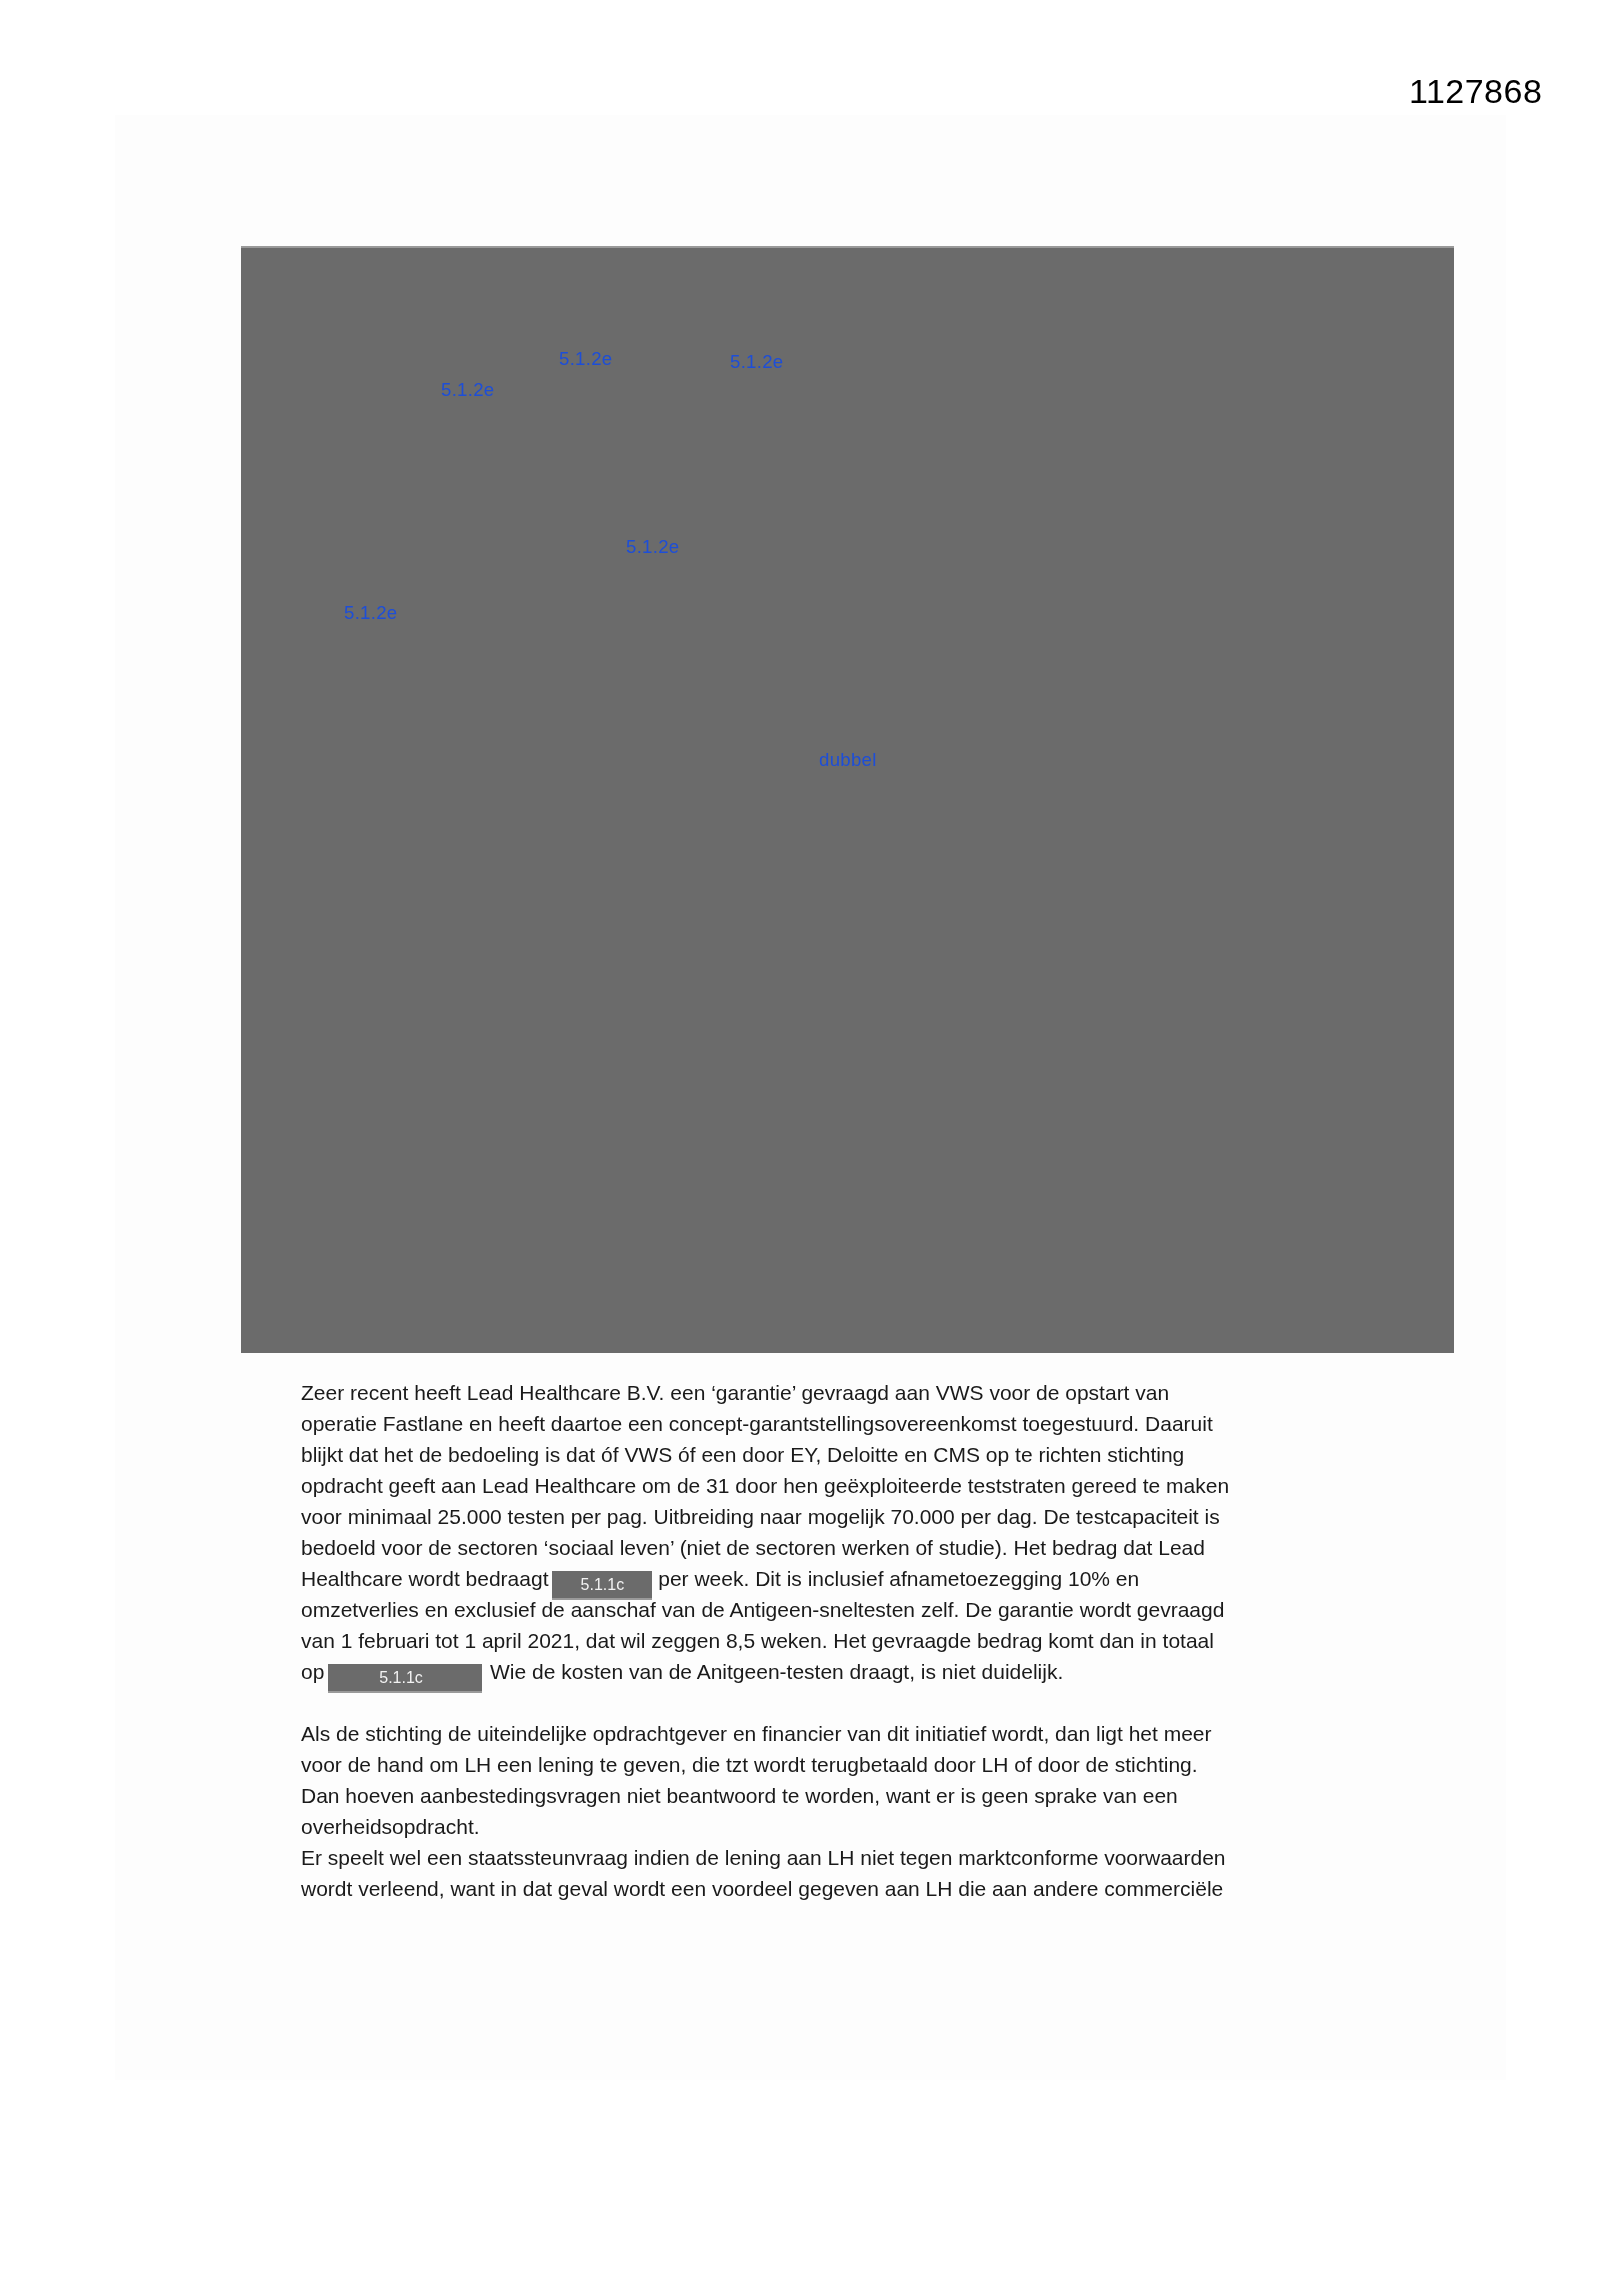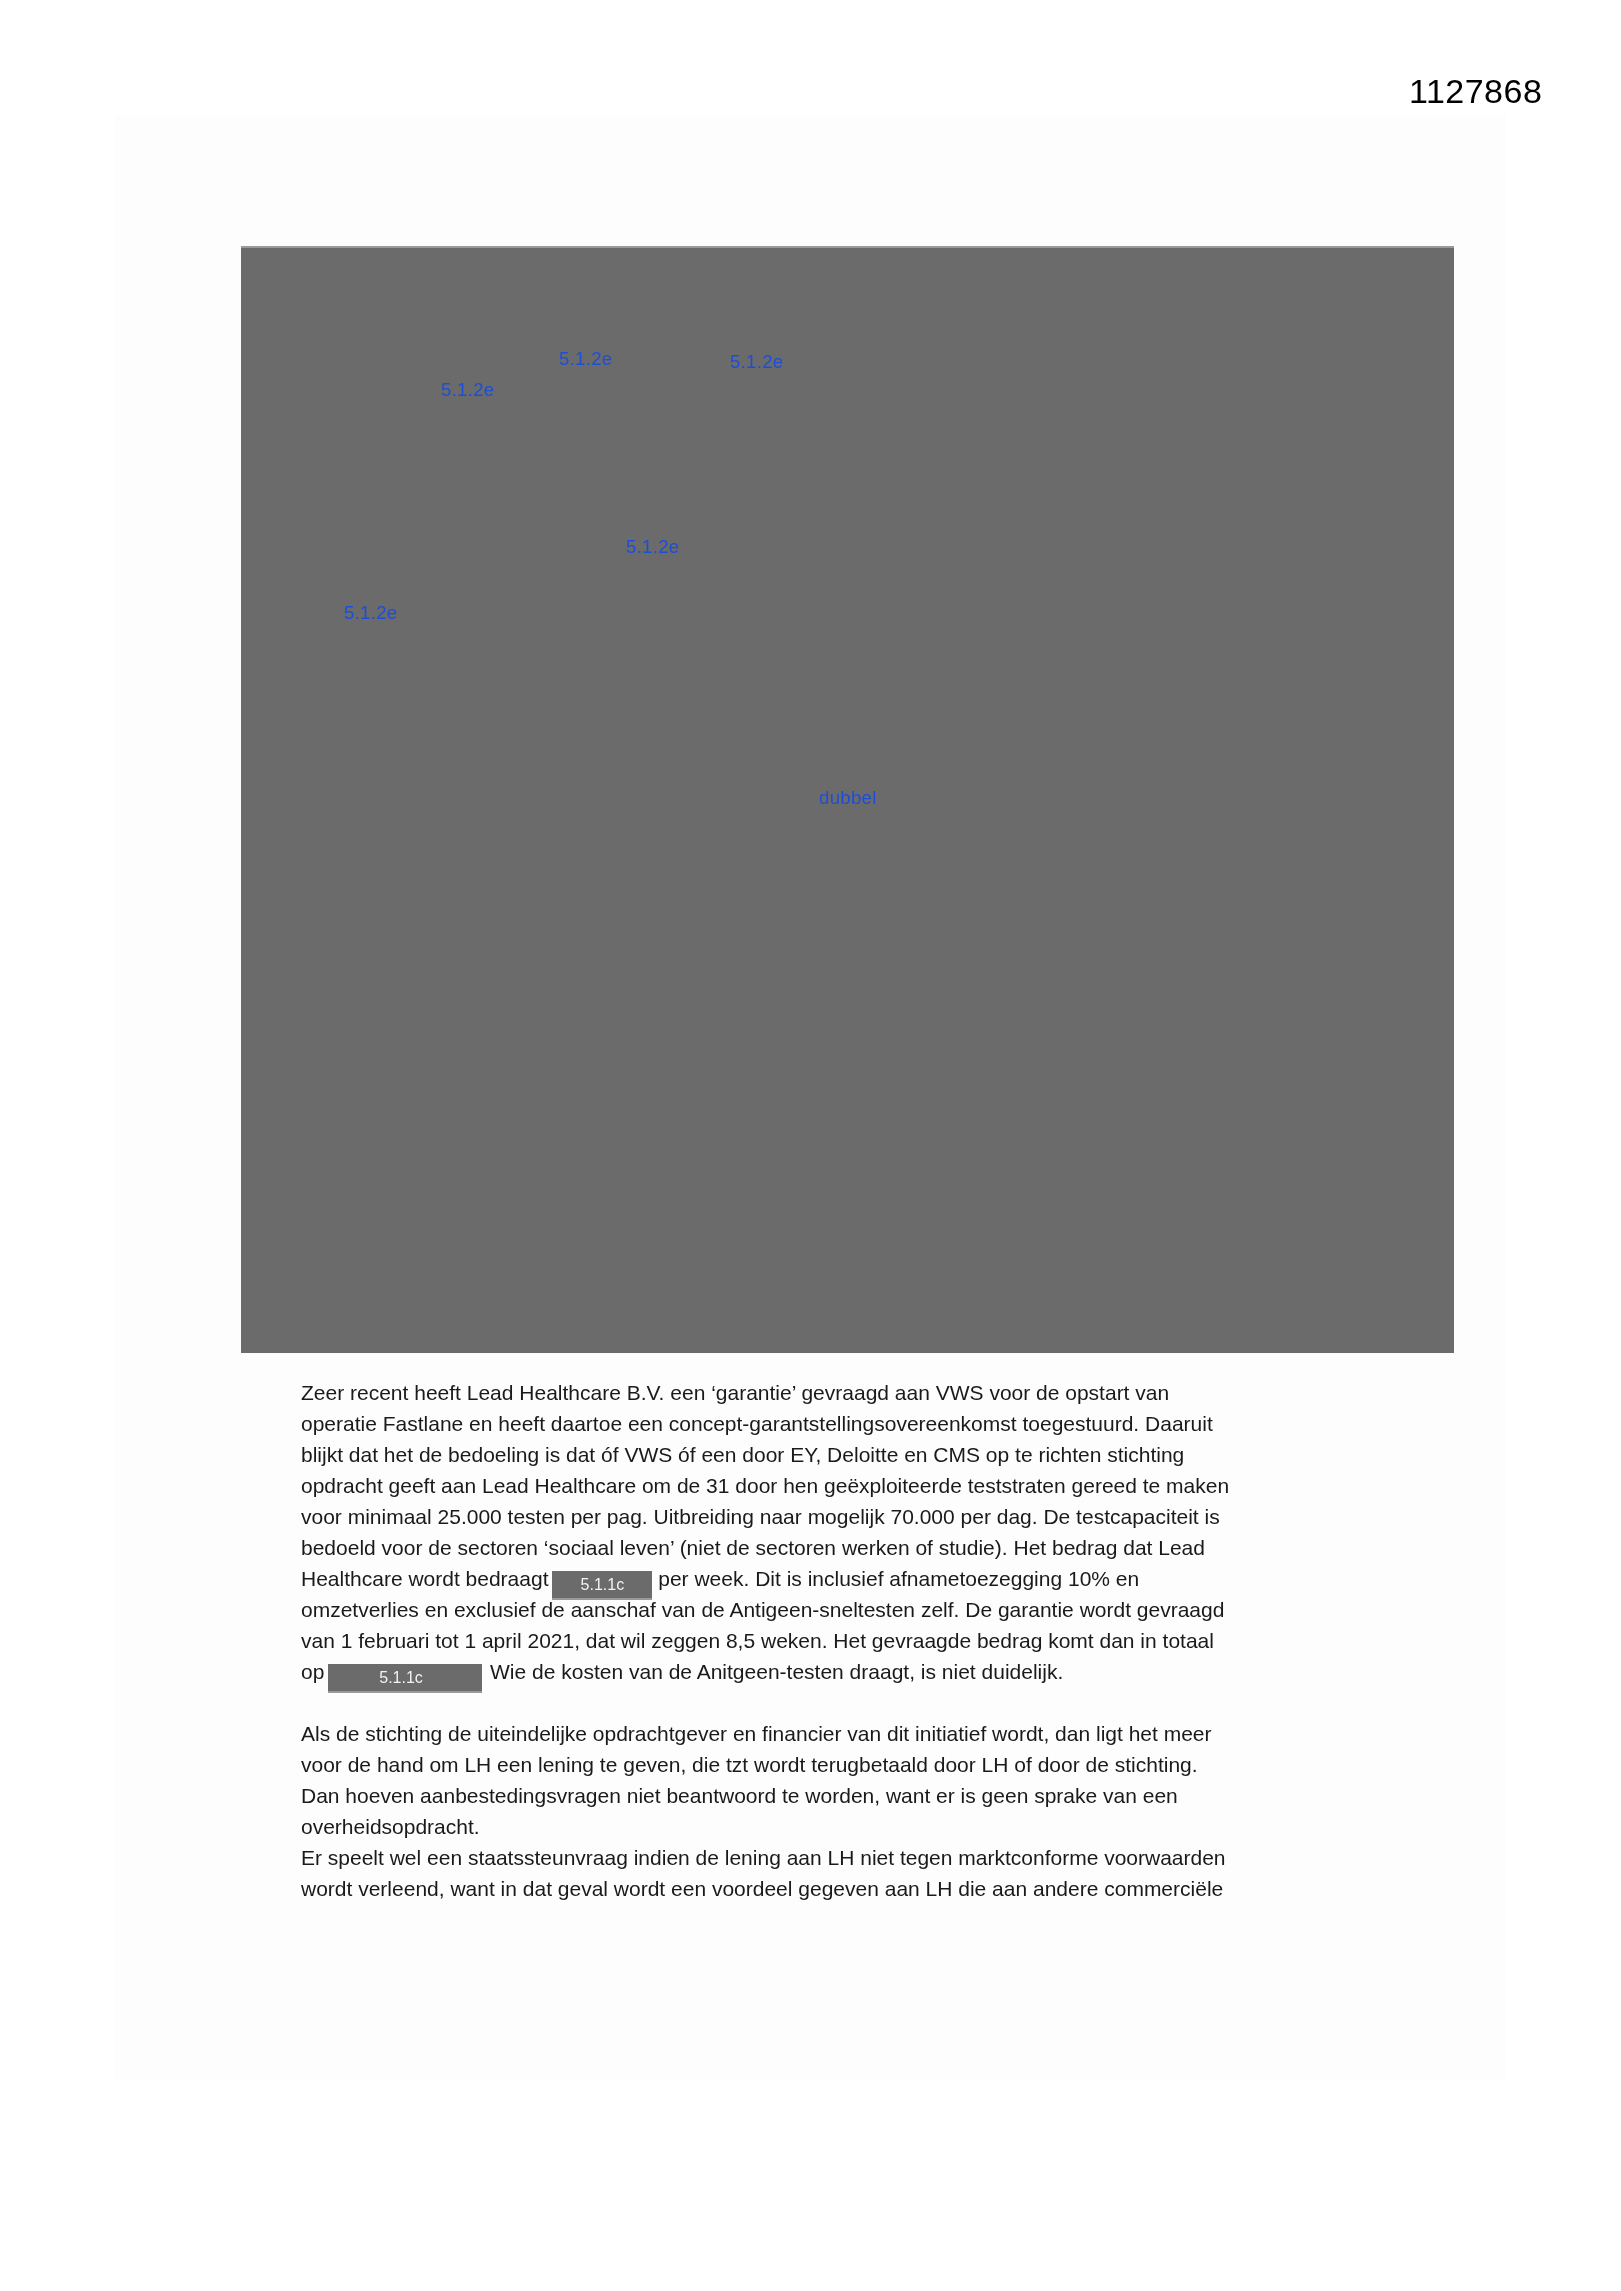--- a/index.html
+++ b/index.html
@@ -103,21 +103,21 @@
 
 <div class="scan-panel"></div>
 
 <div class="redacted-image"></div>
 
 <span class="redact-label" style="left:559px; top:350px;">5.1.2e</span>
 <span class="redact-label" style="left:730px; top:353px;">5.1.2e</span>
 <span class="redact-label" style="left:441px; top:381px;">5.1.2e</span>
 <span class="redact-label" style="left:626px; top:538px;">5.1.2e</span>
 <span class="redact-label" style="left:344px; top:604px;">5.1.2e</span>
-<span class="redact-label" style="left:819px; top:789px;">dubbel</span>
+<span class="redact-label" style="left:819px; top:751px;">dubbel</span>
 
 <div class="body-text">
   <div>
     <span class="line">Zeer recent heeft Lead Healthcare B.V. een ‘garantie’ gevraagd aan VWS voor de opstart van</span>
     <span class="line">operatie Fastlane en heeft daartoe een concept-garantstellingsovereenkomst toegestuurd. Daaruit</span>
     <span class="line">blijkt dat het de bedoeling is dat óf VWS óf een door EY, Deloitte en CMS op te richten stichting</span>
     <span class="line">opdracht geeft aan Lead Healthcare om de 31 door hen geëxploiteerde teststraten gereed te maken</span>
     <span class="line">voor minimaal 25.000 testen per pag. Uitbreiding naar mogelijk 70.000 per dag. De testcapaciteit is</span>
     <span class="line">bedoeld voor de sectoren ‘sociaal leven’ (niet de sectoren werken of studie). Het bedrag dat Lead</span>
     <span class="line"><span>Healthcare wordt bedraagt</span><span class="inline-redaction r1">5.1.1c</span><span>per week. Dit is inclusief afnametoezegging 10% en</span></span>

